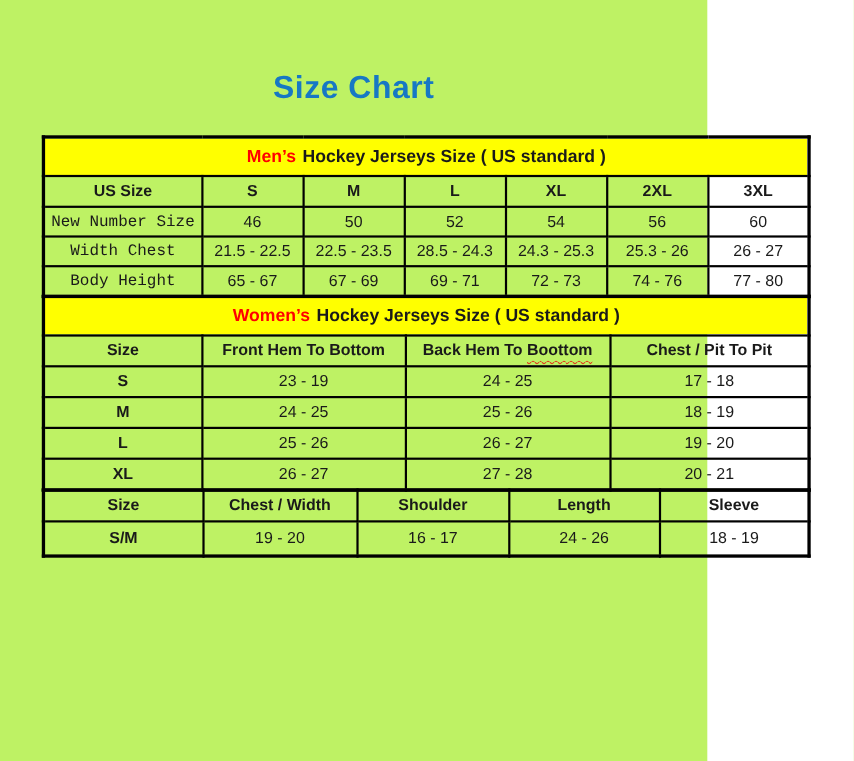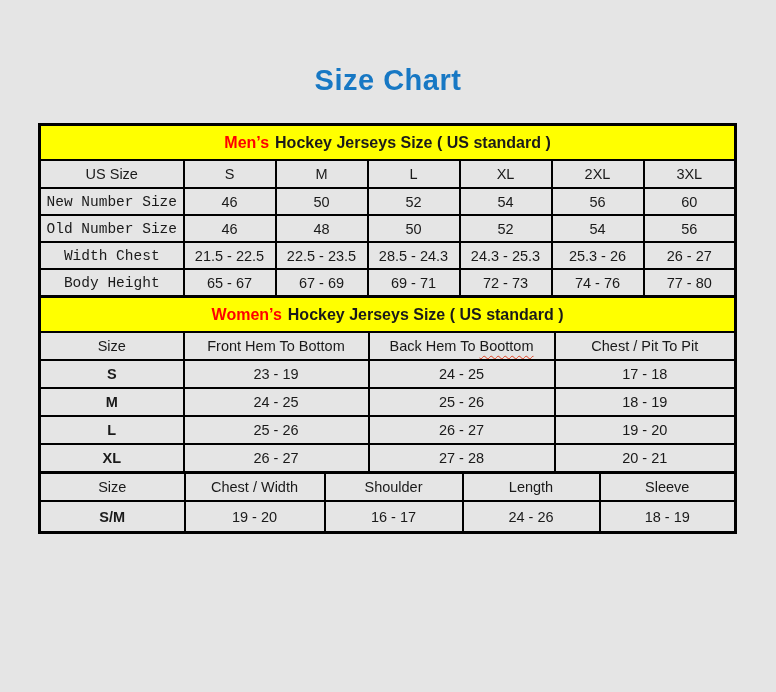--- a/index.html
+++ b/index.html
@@ -7,23 +7,23 @@
     padding: 0;
     background: #ffffff;
     width: 776px;
     height: 692px;
     font-family: "Liberation Sans", sans-serif;
     color: #1a1a1a;
     overflow: hidden;
   }
   .page {
     position: relative;
-    width: 776px;
+    width: 643px;
     height: 692px;
-    background: #e5e5e5;
+    background: #bef264;
   }
   .title {
     position: absolute;
     top: 64px;
     left: 0;
     width: 100%;
     text-align: center;
     font-size: 29px;
     font-weight: bold;
     letter-spacing: 0.5px;
@@ -58,21 +58,21 @@
     height: 33px;
     font-size: 16px;
     font-weight: bold;
     margin-top: 44px;
   }
   tr.band .accent {
     color: #FF0000;
     margin-right: 6px;
   }
   tr.head th {
-    font-weight: normal;
+    font-weight: bold;
     height: 26px;
   }
   tr.data td { height: 25px; }
   table.womens tr.data td { height: 26px; }
   table.youth tr.data td { height: 29px; }
   td.rowlabel { font-weight: normal; font-family: Liberation Mono, monospace; }
   td.rowlabel-bold { font-weight: bold; }
   .squiggle {
     text-decoration: underline;
     text-decoration-style: wavy;
@@ -117,29 +117,20 @@
         <th>3XL</th>
       </tr>
       <tr class="data">
         <td class="rowlabel">New Number Size</td>
         <td>46</td>
         <td>50</td>
         <td>52</td>
         <td>54</td>
         <td>56</td>
         <td>60</td>
-      </tr>
-      <tr class="data">
-        <td class="rowlabel">Old Number Size</td>
-        <td>46</td>
-        <td>48</td>
-        <td>50</td>
-        <td>52</td>
-        <td>54</td>
-        <td>56</td>
       </tr>
       <tr class="data">
         <td class="rowlabel">Width Chest</td>
         <td>21.5 - 22.5</td>
         <td>22.5 - 23.5</td>
         <td>28.5 - 24.3</td>
         <td>24.3 - 25.3</td>
         <td>25.3 - 26</td>
         <td>26 - 27</td>
       </tr>

